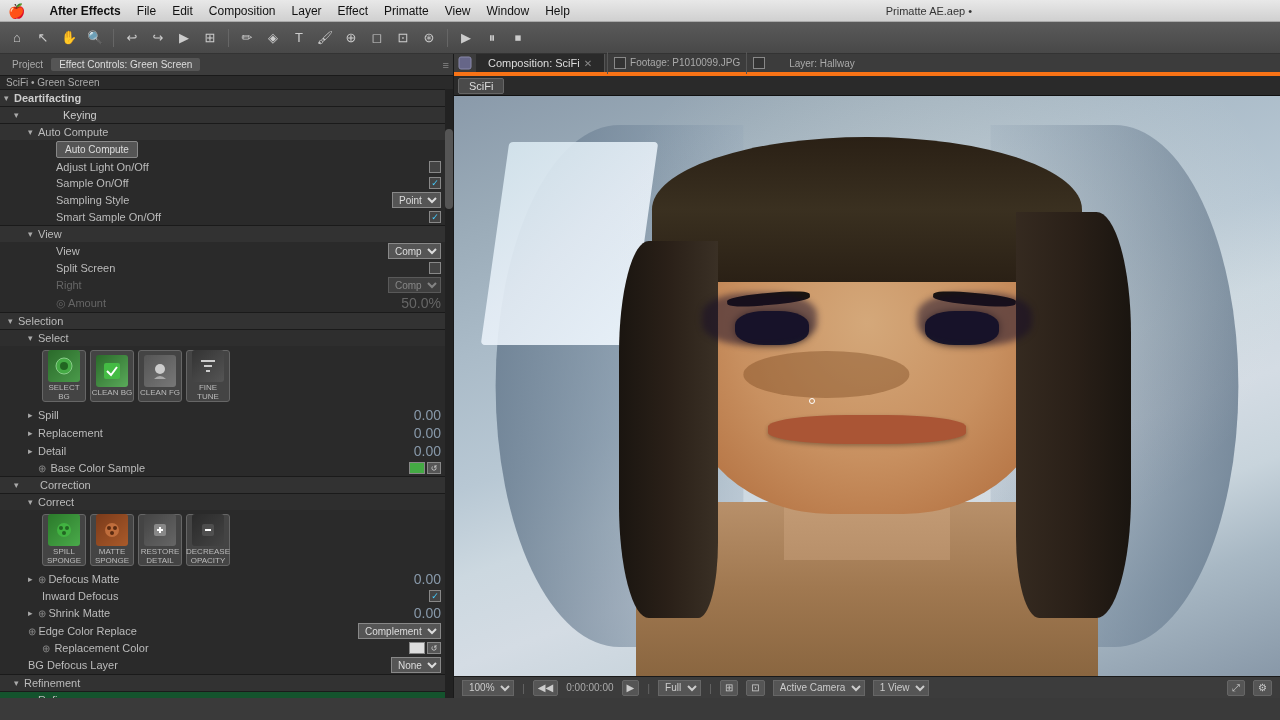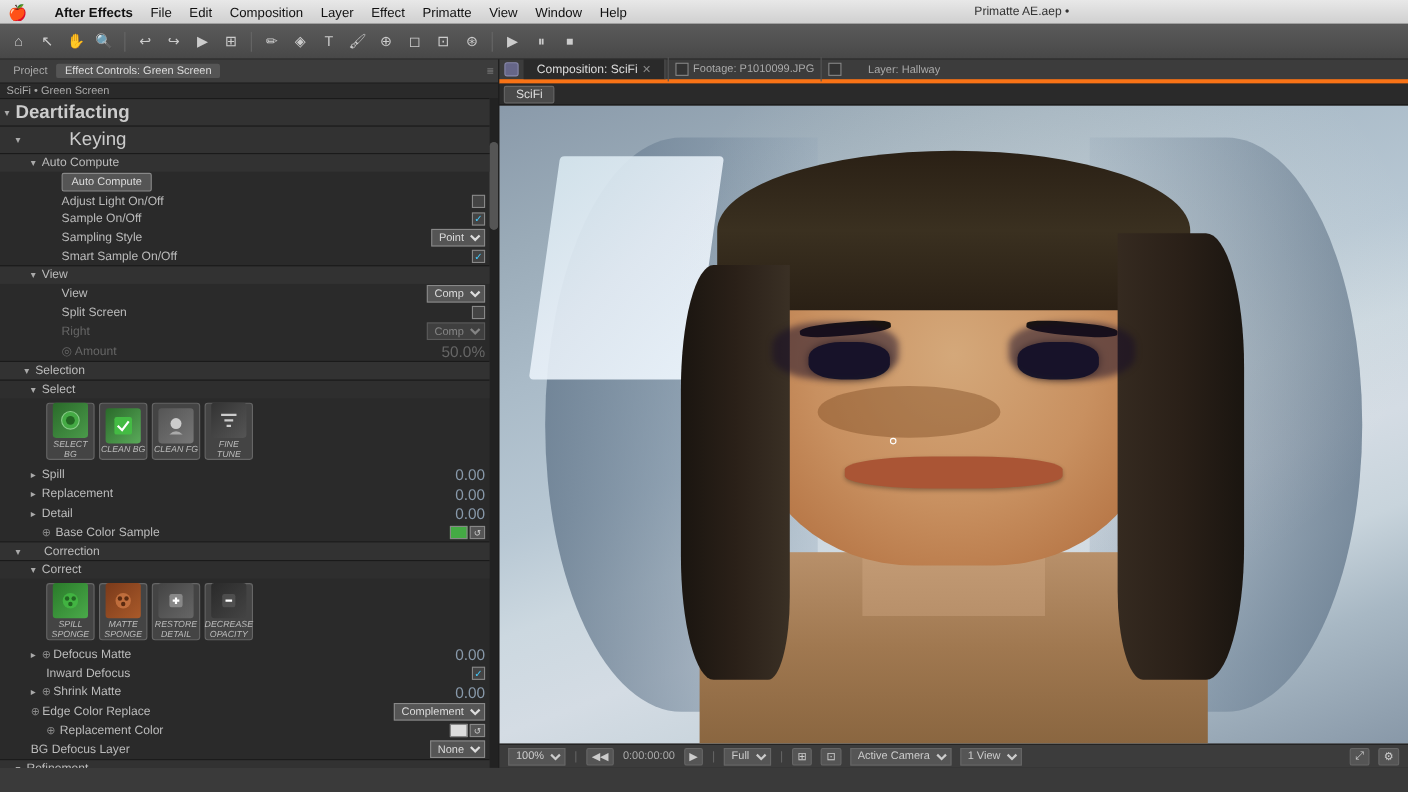--- a/index.html
+++ b/index.html
@@ -46,27 +46,27 @@
 
     
     .color-swatch { width: 16px; height: 12px; background: #44aa44; border: 1px solid #888; display: inline-block; margin-left: 4px; }
     .color-swatch.white { background: #ddd; }
 
     
     .icon-btn-sm { width: 14px; height: 12px; border: 1px solid #888; background: #555; display: inline-flex; align-items: center; justify-content: center; font-size: 8px; color: #ccc; cursor: pointer; margin-left: 2px; }
 
     
     .mini-select { background: #555; border: 1px solid #888; color: #ddd; font-size: 10px; height: 16px; padding: 0 2px; max-width: 110px; }
-    .effect-btn { width: 44px; height: 52px; background: #444; border: 1px solid #666; display: flex; flex-direction: column; align-items: center; justify-content: center; cursor: pointer; border-radius: 3px; font-style: italic; }
+    .effect-btn { width: 44px; height: 52px; background: #444; border: 1px solid #666; display: flex; flex-direction: column; align-items: center; justify-content: center; cursor: pointer; border-radius: 3px; }
     .effect-btn .icon-area { width: 32px; height: 32px; display: flex; align-items: center; justify-content: center; margin-bottom: 2px; }
     .effect-btn .btn-label { font-size: 8px; color: #bbb; text-align: center; line-height: 1.1; }
 
     
     .section-header { display: flex; align-items: center; padding: 2px 4px; background: #323232; border-top: 1px solid #1a1a1a; }
-    .section-label { font-size: 17px; color: #ccc; font-weight: bold; }
+    .section-label { font-size: 11px; color: #ccc; font-weight: bold; }
 
     
     .right-panel { flex: 1; display: flex; flex-direction: column; background: #1a1a1a; }
 
     
     .right-tab-bar { height: 22px; background: #3c3c3c; display: flex; align-items: center; border-bottom: 4px solid #f97316; gap: 0; }
     .comp-tab { padding: 2px 12px; font-size: 11px; color: #aaa; cursor: pointer; border-right: 1px solid #555; height: 100%; display: flex; align-items: center; }
     .comp-tab.active { background: #2a2a2a; color: #ddd; }
     .comp-tab-close { margin-left: 4px; color: #888; font-size: 10px; }
 
@@ -205,21 +205,21 @@
           <span class="row-label" style="color:#666;">Right</span>
           <select class="mini-select" style="opacity:0.5; max-width:120px;">
             <option>Comp</option>
           </select>
         </div>
         <div class="tree-row indent-4">
           <span class="row-label" style="color:#666;">◎ <span>Amount</span></span>
           <span class="row-value" style="color:#666;">50.0%</span>
         </div>
 
-        <div class="section-header" style="padding-left:22px;">
+        <div class="section-header" style="padding-left:8px;">
           <span class="triangle open"></span>
           <span class="row-label">Selection</span>
         </div>
 
         <div class="section-header" style="padding-left:28px; background:#2e2e2e;">
           <span class="triangle open"></span>
           <span class="row-label">Select</span>
         </div>
 
         <div style="display:flex; gap:4px; padding:4px 4px 4px 42px;">

